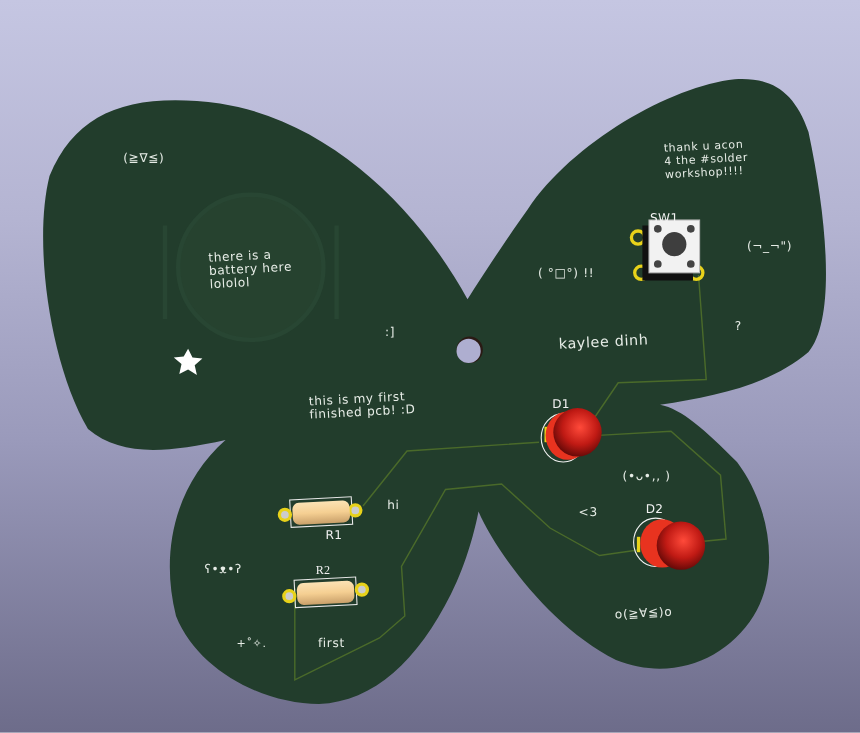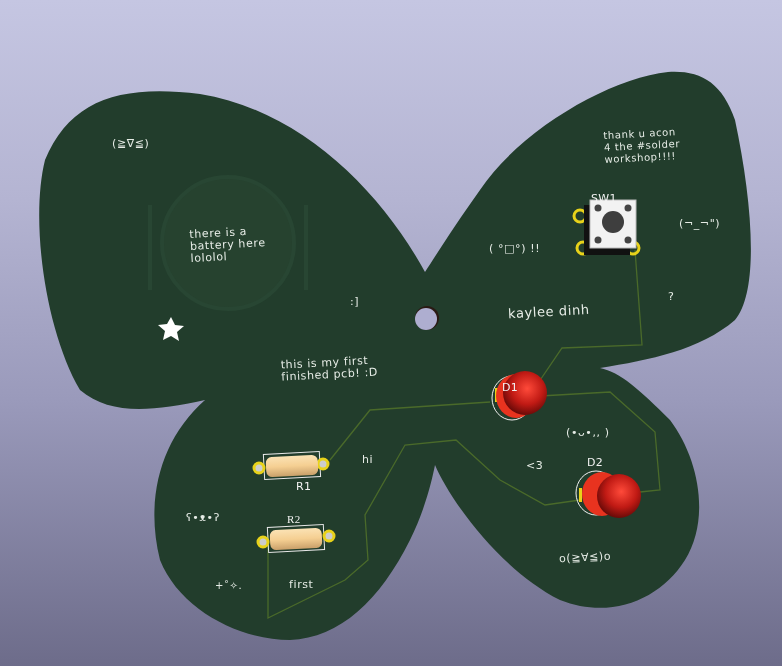--- a/index.html
+++ b/index.html
@@ -119,26 +119,26 @@
 <div class="silk" style="left:350px;top:296px;">:]</div>
 <div class="silk" style="left:281px;top:357px;transform:rotate(-3deg);">this is my first
 finished pcb! :D</div>
 <div class="silk" style="left:604px;top:128px;font-size:10px;transform:rotate(-3deg);">thank u acon
 4 the #solder
 workshop!!!!</div>
 <div class="silk" style="left:489px;top:243px;">( °□°) !!</div>
 <div class="silk" style="left:508px;top:306px;font-size:13px;transform:rotate(-3deg);">kaylee dinh</div>
 <div class="silk" style="left:679px;top:218px;">(¬_¬")</div>
 <div class="silk" style="left:668px;top:291px;">?</div>
-<div class="silk" style="left:362px;top:454px;">hi</div>
+<div class="silk" style="left:352px;top:454px;">hi</div>
 <div class="silk" style="left:526px;top:460px;">&lt;3</div>
 <div class="silk" style="left:566px;top:427px;">(•ᴗ•,, )</div>
 <div class="silk" style="left:186px;top:512px;">ʕ•ᴥ•ʔ</div>
 <div class="silk" style="left:215px;top:580px;font-size:10px;">+˚✧.</div>
 <div class="silk" style="left:289px;top:579px;">first</div>
 <div class="silk" style="left:559px;top:552px;transform:rotate(-3deg);">o(≧∀≦)o</div>
 
 <div class="silk ref" style="left:591px;top:193px;">SW1</div>
-<div class="silk ref" style="left:502px;top:362px;margin-top:20px;">D1</div>
+<div class="silk ref" style="left:502px;top:362px;">D1</div>
 <div class="silk ref" style="left:587px;top:457px;">D2</div>
 <div class="silk ref" style="left:296px;top:481px;">R1</div>
 <div class="silk ref" style="left:287px;top:513px;font-family:Liberation Serif, serif;">R2</div>
 </div>
 
 </body></html>

